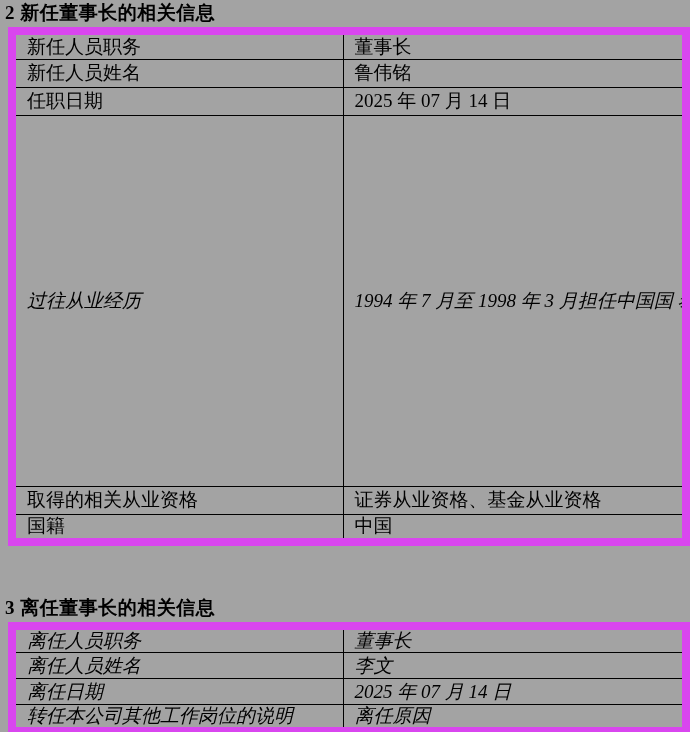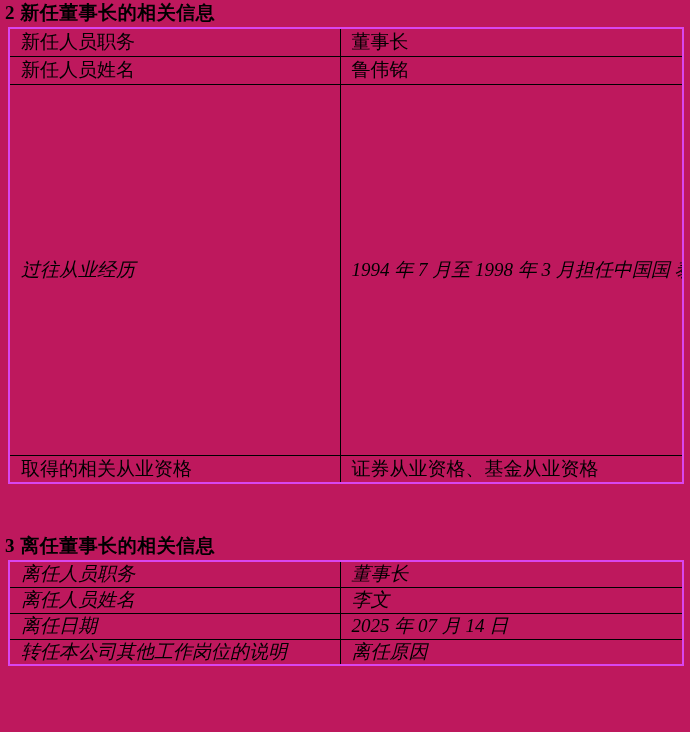--- a/index.html
+++ b/index.html
@@ -6,21 +6,21 @@
     margin: 0;
     padding: 0;
     background: #ffffff;
     color: #000000;
     font-family: "Liberation Serif", "DejaVu Serif", serif;
   }
   .page {
     position: relative;
     width: 690px;
     height: 732px;
-    background: #be185d;
+    background: #a3a3a3;
     overflow: hidden;
   }
   .section-heading {
     margin: 0;
     padding: 2px 0 0 5px;
     font-size: 19px;
     font-weight: bold;
     line-height: 22px;
     letter-spacing: 0.5px;
     white-space: nowrap;
@@ -28,21 +28,21 @@
   .section-heading.second {
     padding-top: 7px;
     padding-bottom: 0;
     margin-top: 44px;
   }
   table.info-table {
     border-collapse: collapse;
     table-layout: fixed;
     width: 674px;
     margin: 3px 0 12px 8px;
-    border: 2px solid #d946ef;
+    border: 8px solid #d946ef;
     padding-left: 22px;
   }
   table.info-table td {
     border: 1px solid #000;
     font-size: 19px;
     line-height: 22px;
     padding: 0 4px 0 11px;
     vertical-align: middle;
     overflow: hidden;
     white-space: nowrap;
@@ -73,20 +73,24 @@
       </colgroup>
     <tbody>
       <tr>
         <td>新任人员职务</td>
         <td>董事长</td>
       </tr>
       <tr>
         <td>新任人员姓名</td>
         <td>鲁伟铭</td>
       </tr>
+      <tr>
+        <td>任职日期</td>
+        <td>2025 年 07 月 14 日</td>
+      </tr>
       <tr class="tall-row">
         <td>过往从业经历</td>
         <td class="bio-cell">1994 年 7 月至 1998 年 3 月担任中国国
 泰证券有限公司交易部业务员、交易
 部经营处项目经理。1998 年 3 月至
 2022 年 3 月曾任东方证券股份有限公
 司交易总部证券投资部职员、副总经
 理，证券投资业务总部高级投资经
 理，固定收益业务总部总经理助理、
 副总经理、副总经理（主持工作）、总
@@ -94,20 +98,24 @@
 公司总裁助理，公司副总裁等职务；
 2022 年 3 月至 2024 年 12 月担任公司
 总裁；2022 年 6 月起担任公司执行董
 事，2024 年 12 月起担任公司副董事
 长。2025 年 1 月起担任汇添富基金管
 理股份有限公司党委书记。</td>
       </tr>
       <tr>
         <td>取得的相关从业资格</td>
         <td>证券从业资格、基金从业资格</td>
+      </tr>
+      <tr>
+        <td>国籍</td>
+        <td>中国</td>
       </tr>
     </tbody>
   </table>
 
   <h2 class="section-heading second">3 离任董事长的相关信息</h2>
 
   <table class="info-table t-dep">
     <colgroup>
         <col class="c-label">
         <col class="c-value">

